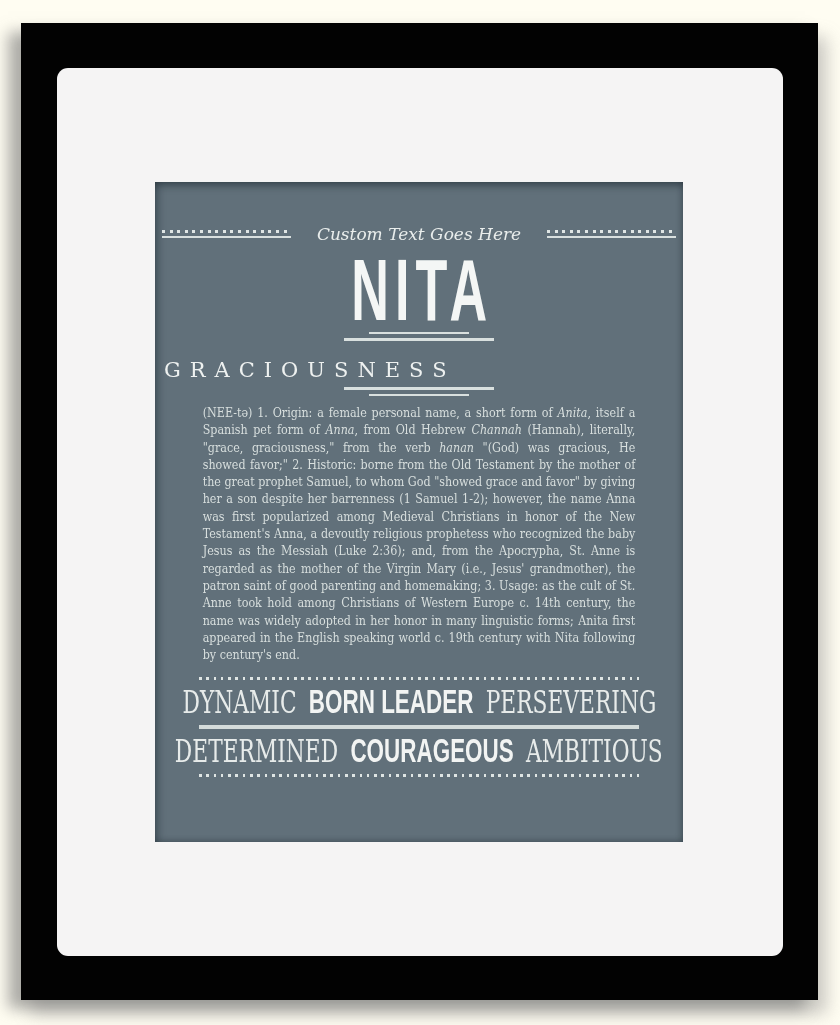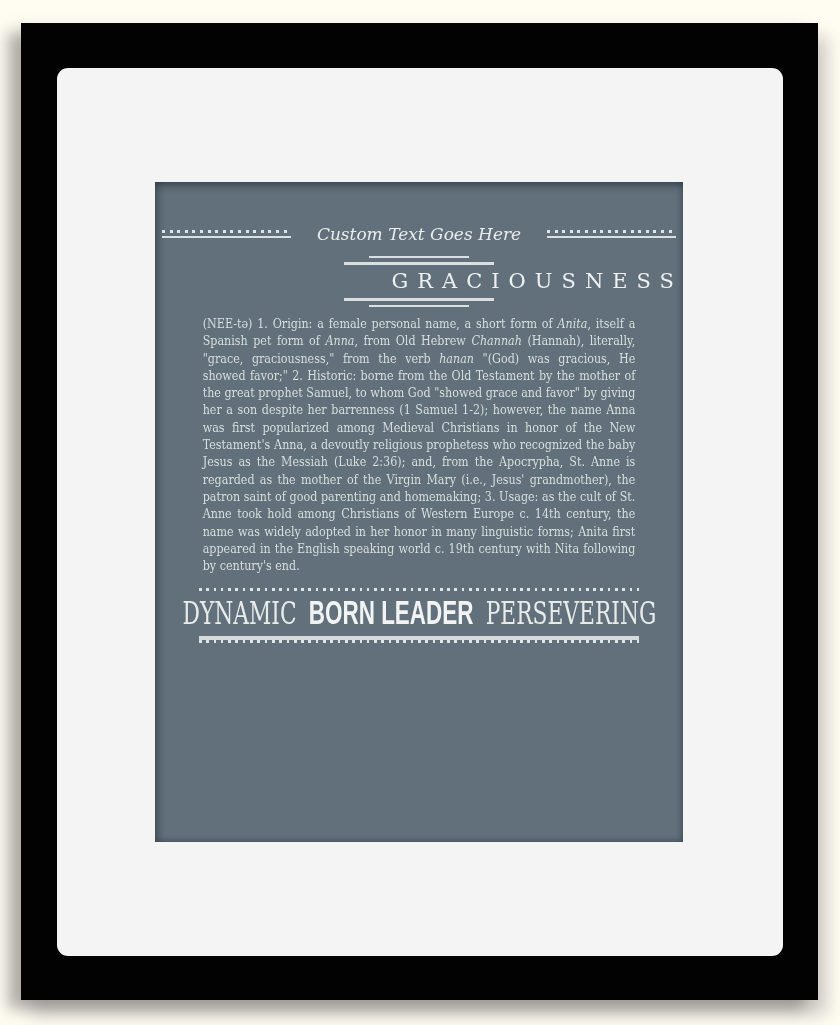--- a/index.html
+++ b/index.html
@@ -67,25 +67,25 @@
   
   .sep { display: flex; flex-direction: column; align-items: center; }
   .sep-short { width: 100px; height: 2px; background: #d9e0df; }
   .sep-long  { width: 150px; height: 3px; background: #d9e0df; margin-top: 4px; }
   .sep-a { margin-top: 10px; }
   .sep-b { margin-top: 7px; }
   .sep-b .sep-long { margin-top: 0; }
   .sep-b .sep-short { margin-top: 4px; }
   
   .meaning {
-    margin-top: 6px;
-    text-align: right;
+    margin-top: 19px;
+    text-align: left;
     font-family: "DejaVu Serif", serif;
     font-size: 21px; line-height: 20px;
-    letter-spacing: 9px; padding-left: 0;
+    letter-spacing: 9px; padding-left: 9px;
     color: #eef1f0;
     white-space: nowrap;
   }
   
   .desc {
     width: 512px;
     margin: 8px auto 0;
     transform: scaleX(0.845);
     transform-origin: center top;
     font-family: "DejaVu Serif", serif;
@@ -140,20 +140,23 @@
           <div class="orn-dots"></div>
           <div class="orn-rule"></div>
         </div>
         <div class="script-text">Custom Text Goes Here</div>
         <div class="orn">
           <div class="orn-dots"></div>
           <div class="orn-rule"></div>
         </div>
       </div>
 
+      <div class="name-wrap">
+        <div class="name-text">NITA</div>
+      </div>
 
       <div class="sep sep-a">
         <div class="sep-short"></div>
         <div class="sep-long"></div>
       </div>
 
       <div class="meaning">GRACIOUSNESS</div>
 
       <div class="sep sep-b">
         <div class="sep-long"></div>
@@ -167,19 +170,26 @@
         <div>
             <div class="t-row">
               <div class="t-row-inner">
                 <span class="t-serif">DYNAMIC</span>
                 <span class="t-bold">BORN LEADER</span>
                 <span class="t-serif">PERSEVERING</span>
               </div>
             </div>
             <div class="t-rule"></div>
             <div class="t-rule"></div>
+            <div class="t-row">
+              <div class="t-row-inner">
+                <span class="t-serif">DETERMINED</span>
+                <span class="t-bold">COURAGEOUS</span>
+                <span class="t-serif">AMBITIOUS</span>
+              </div>
+            </div>
           </div>
         <div class="t-dots"></div>
       </div>
 
     </div>
   </div>
 </div>
 
 </body></html>

